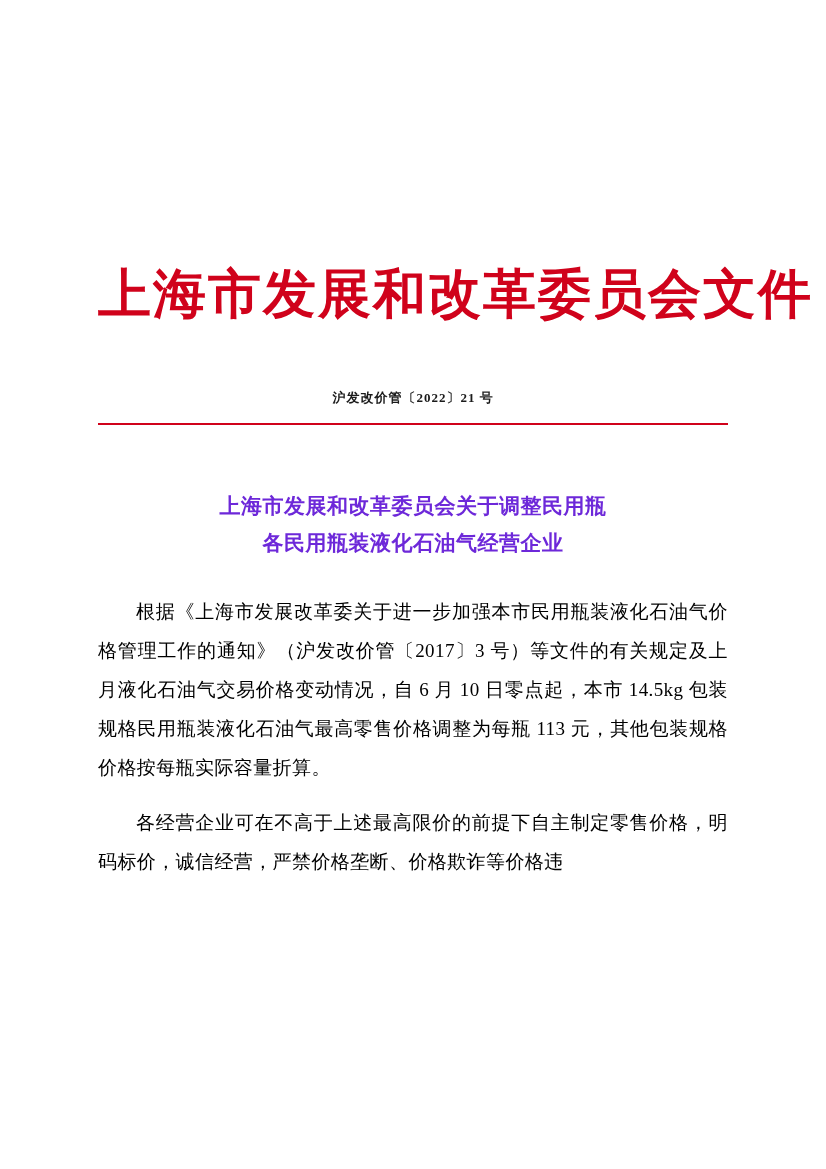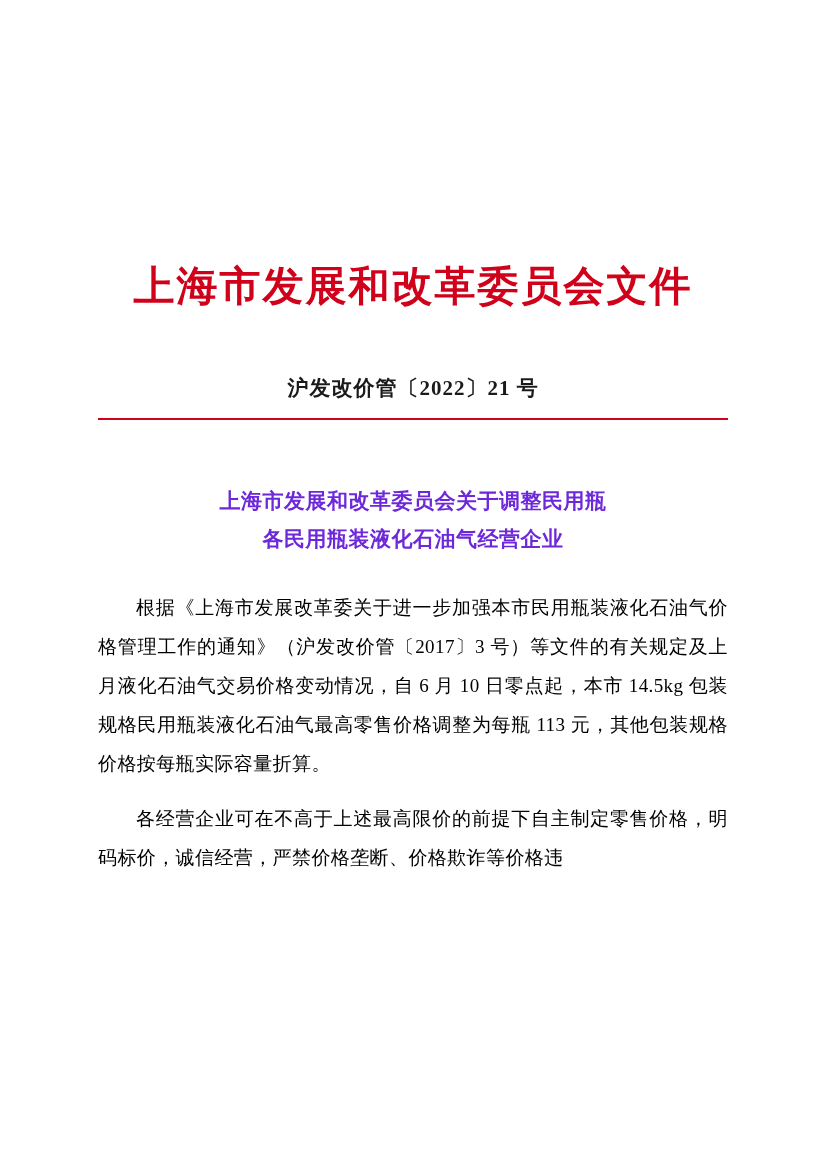--- a/index.html
+++ b/index.html
@@ -20,30 +20,30 @@
     height: 1169px;
     box-sizing: border-box;
     padding: 0 98px;
   }
   .masthead {
     margin-top: 262px;
     text-align: center;
     color: #d0021b;
     font-family: "DejaVu Sans", "Liberation Sans", sans-serif;
     font-weight: bold;
-    font-size: 41px;
+    font-size: 53px;
     letter-spacing: 2px;
     line-height: 1.2;
     white-space: nowrap;
   }
   .docnum {
     margin-top: 63px;
     text-align: center;
     font-family: "Liberation Serif", "DejaVu Serif", serif;
-    font-size: 21px;
+    font-size: 13px;
     letter-spacing: 1px;
     color: #1a1a1a;
     font-weight: 600;
   }
   .red-rule {
     margin-top: 16px;
     height: 2px;
     background: #d0021b;
     width: 100%;
   }

